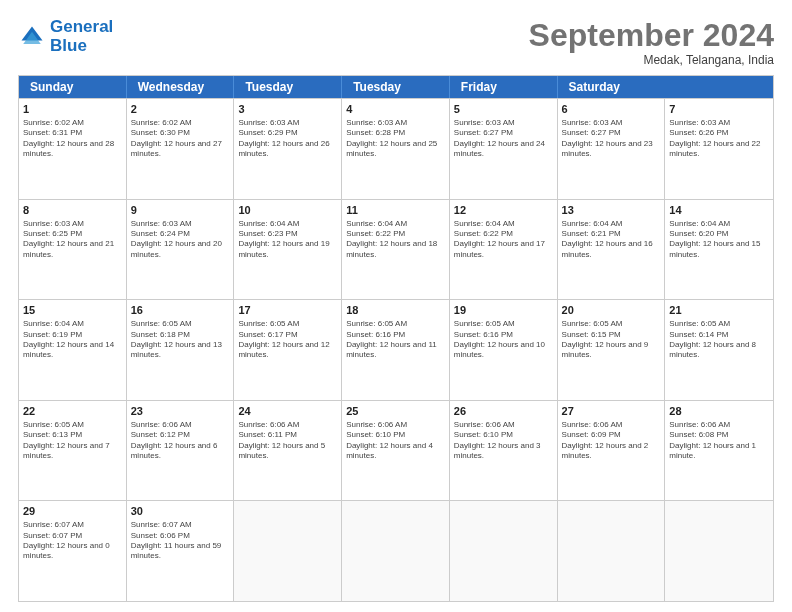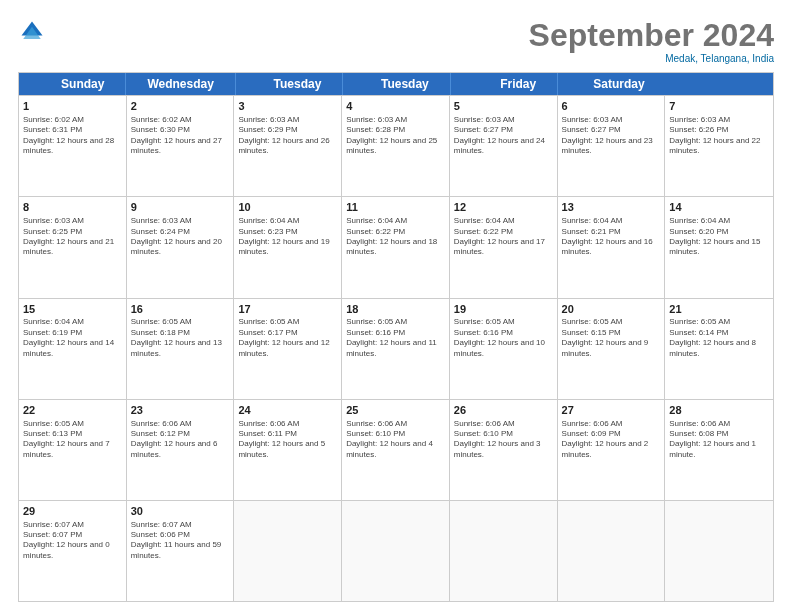--- a/index.html
+++ b/index.html
@@ -44,40 +44,40 @@
     .title-block {
       text-align: right;
     }
     .month-title {
       font-size: 32px;
       font-weight: bold;
       color: #737373;
       line-height: 1.1;
     }
     .subtitle {
-      font-size: 10px;
-      color: #0369a1;
+      font-size: 12px;
+      color: #404040;
     }
     .calendar {
       flex: 1;
       display: flex;
       flex-direction: column;
       border: 1px solid #ccc;
     }
     .cal-header-row {
       display: grid;
       grid-template-columns: repeat(7, 1fr);
       background: #2a6cbf;
     }
     .cal-header-cell {
       color: #fff;
       font-size: 12px;
       font-weight: bold;
-      padding: 4px 21px;
-      text-align: right;
+      padding: 4px 11px;
+      text-align: left;
       border-right: 1px solid #4a8cd8;
     }
     .cal-header-cell:last-child { border-right: none; }
     .cal-body {
       display: flex;
       flex-direction: column;
       flex: 1;
     }
     .cal-row {
       display: grid;
@@ -112,20 +112,24 @@
 </head>
 <body>
 
 <div class="page">
   <div class="header">
     <div class="logo">
       <svg class="logo-icon" viewBox="0 0 32 32">
         <polygon points="16,4 28,20 4,20" fill="#1a6fbe"></polygon>
         <polygon points="16,10 26,24 6,24" fill="#3a9fd8" opacity="0.7"></polygon>
       </svg>
+      <div class="logo-text">
+        <div><span>General</span></div>
+        <div style="color:#1a6fbe;">Blue</div>
+      </div>
     </div>
     <div class="title-block">
       <div class="month-title">September 2024</div>
       <div class="subtitle">Medak, Telangana, India</div>
     </div>
   </div>
 
   <div class="calendar">
     <div class="cal-header-row">
       <div class="cal-header-cell">Sunday</div>

